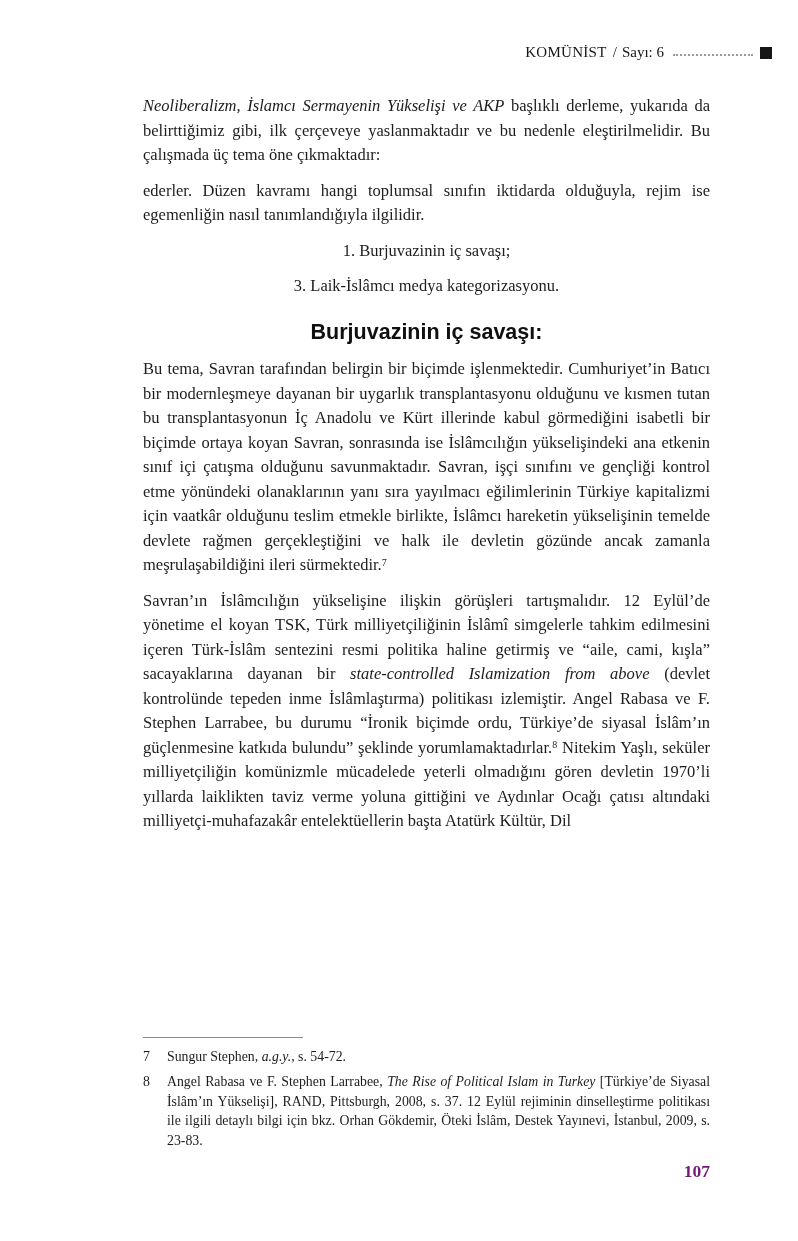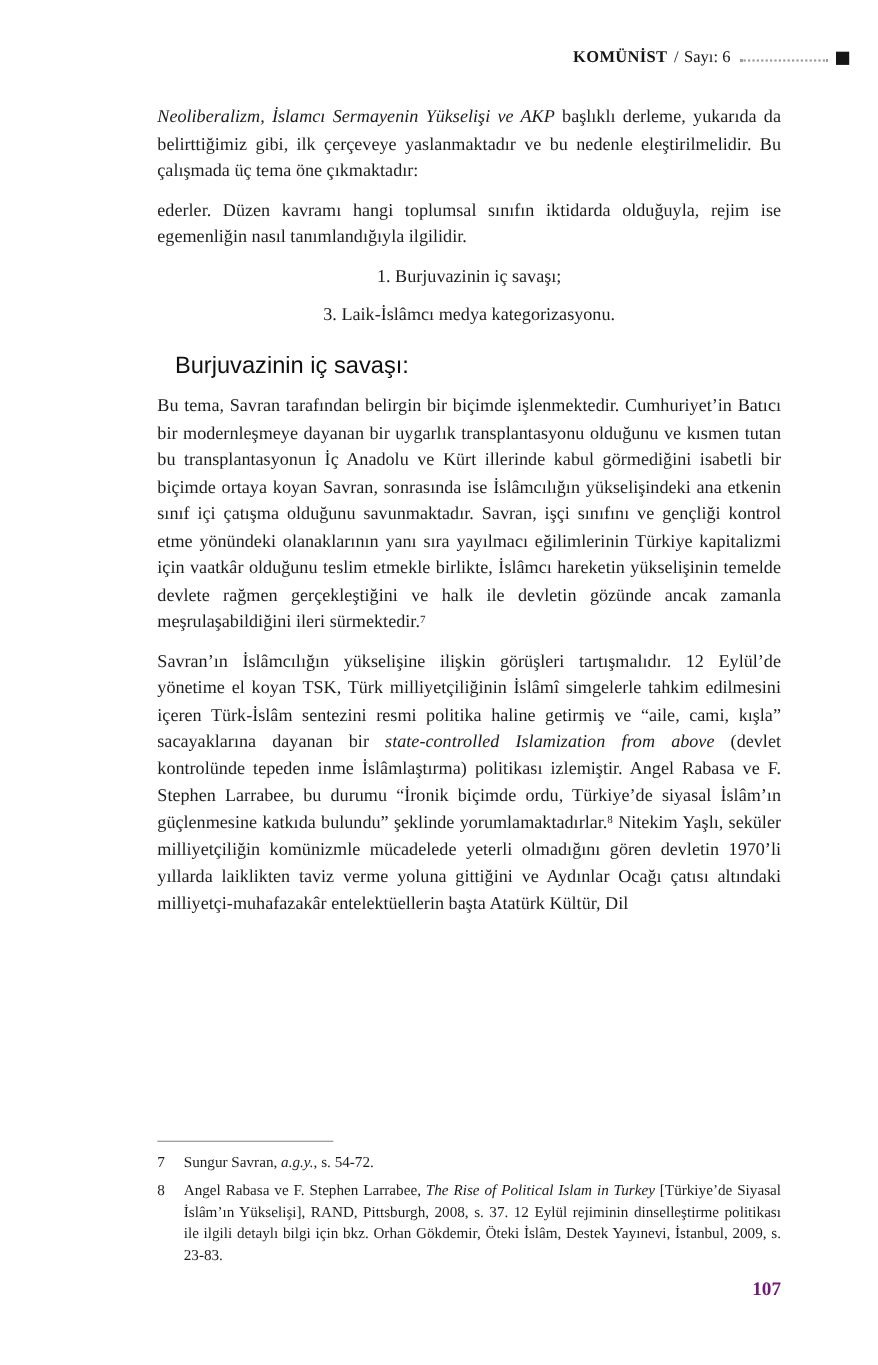--- a/index.html
+++ b/index.html
@@ -20,21 +20,21 @@
     top: 44px;
     left: 143px;
     right: 26px;
     display: flex;
     align-items: center;
     justify-content: flex-end;
     font-size: 15px;
     color: #161616;
     white-space: nowrap;
   }
-  .journal { font-weight: bold; letter-spacing: 0.3px; }
+  .journal { font-weight: normal; letter-spacing: 0.3px; }
   .hdr-sep { margin: 0 5px 0 6px; }
   .leader {
     width: 80px;
     height: 2px;
     border-bottom: 2px dotted #9b9b9b;
     margin: 5px 7px 0 9px;
     align-self: center;
   }
   .square { width: 12px; height: 12px; background: #161616; flex: none; }
 
@@ -60,26 +60,26 @@
   .fnref {
     font-size: 10px;
     line-height: 0;
     position: relative;
     top: -0.45em;
     vertical-align: baseline;
   }
 
   .heading {
     font-family: "Liberation Sans", sans-serif;
-    font-weight: 400;
+    font-weight: 700;
     font-size: 21.5px;
     line-height: 27.5px;
     color: #101010;
-    margin: 9px 16px 11px;
-    text-align: left;
+    margin: 9px 0 11px;
+    text-align: center;
   }
   .heading .hline { display: block; }
 
   
   .footnotes { margin-top: auto; }
   .fn-rule {
     width: 160px;
     border-top: 1px solid #8a8a8a;
     margin-bottom: 9px;
   }
@@ -130,21 +130,21 @@
 
     <p class="body-p"><span>Bu tema, Savran tarafından belirgin bir biçimde işlenmektedir. Cumhuriyet’in Batıcı bir modernleşmeye dayanan bir uygarlık transplantasyonu olduğunu ve kısmen tutan bu transplantasyonun İç Anadolu ve Kürt illerinde kabul görmediğini isabetli bir biçimde ortaya koyan Savran, sonrasında ise İslâmcılığın yükselişindeki ana etkenin sınıf içi çatışma olduğunu savunmaktadır. Savran, işçi sınıfını ve gençliği kontrol etme yönündeki olanaklarının yanı sıra yayılmacı eğilimlerinin Türkiye kapitalizmi için vaatkâr olduğunu teslim etmekle birlikte, İslâmcı hareketin yükselişinin temelde devlete rağmen gerçekleştiğini ve halk ile devletin gözünde ancak zamanla meşrulaşabildiğini ileri sürmektedir.</span><sup class="fnref">7</sup></p>
 
     <p class="body-p"><span>Savran’ın İslâmcılığın yükselişine ilişkin görüşleri tartışmalıdır. 12 Eylül’de yönetime el koyan TSK, Türk milliyetçiliğinin İslâmî simgelerle tahkim edilmesini içeren Türk-İslâm sentezini resmi politika haline getirmiş ve “aile, cami, kışla” sacayaklarına dayanan bir </span><em>state-controlled Islamization from above</em><span> (devlet kontrolünde tepeden inme İslâmlaştırma) politikası izlemiştir. Angel Rabasa ve F. Stephen Larrabee, bu durumu “İronik biçimde ordu, Türkiye’de siyasal İslâm’ın güçlenmesine katkıda bulundu” şeklinde yorumlamaktadırlar.</span><sup class="fnref">8</sup><span> Nitekim Yaşlı, seküler milliyetçiliğin komünizmle mücadelede yeterli olmadığını gören devletin 1970’li yıllarda laiklikten taviz verme yoluna gittiğini ve Aydınlar Ocağı çatısı altındaki milliyetçi-muhafazakâr entelektüellerin başta Atatürk Kültür, Dil</span></p>
 
     <div class="footnotes">
       <div class="fn-rule"></div>
 
       <div class="footnote">
         <span class="fn-num">7</span>
-        <span class="fn-text"><span>Sungur Savran, </span><em>a.g.y.</em><span>, s. 54-72.</span></span>
+        <span class="fn-text"><span>Sungur Stephen, </span><em>a.g.y.</em><span>, s. 54-72.</span></span>
       </div>
 
       <div class="footnote">
         <span class="fn-num">8</span>
         <span class="fn-text"><span>Angel Rabasa ve F. Stephen Larrabee, </span><em>The Rise of Political Islam in Turkey</em><span> [Türkiye’de Siyasal İslâm’ın Yükselişi], RAND, Pittsburgh, 2008, s. 37. 12 Eylül rejiminin dinselleştirme politikası ile ilgili detaylı bilgi için bkz. Orhan Gökdemir, Öteki İslâm, Destek Yayınevi, İstanbul, 2009, s. 23-83.</span></span>
       </div>
     </div>
 
   </div>
 

